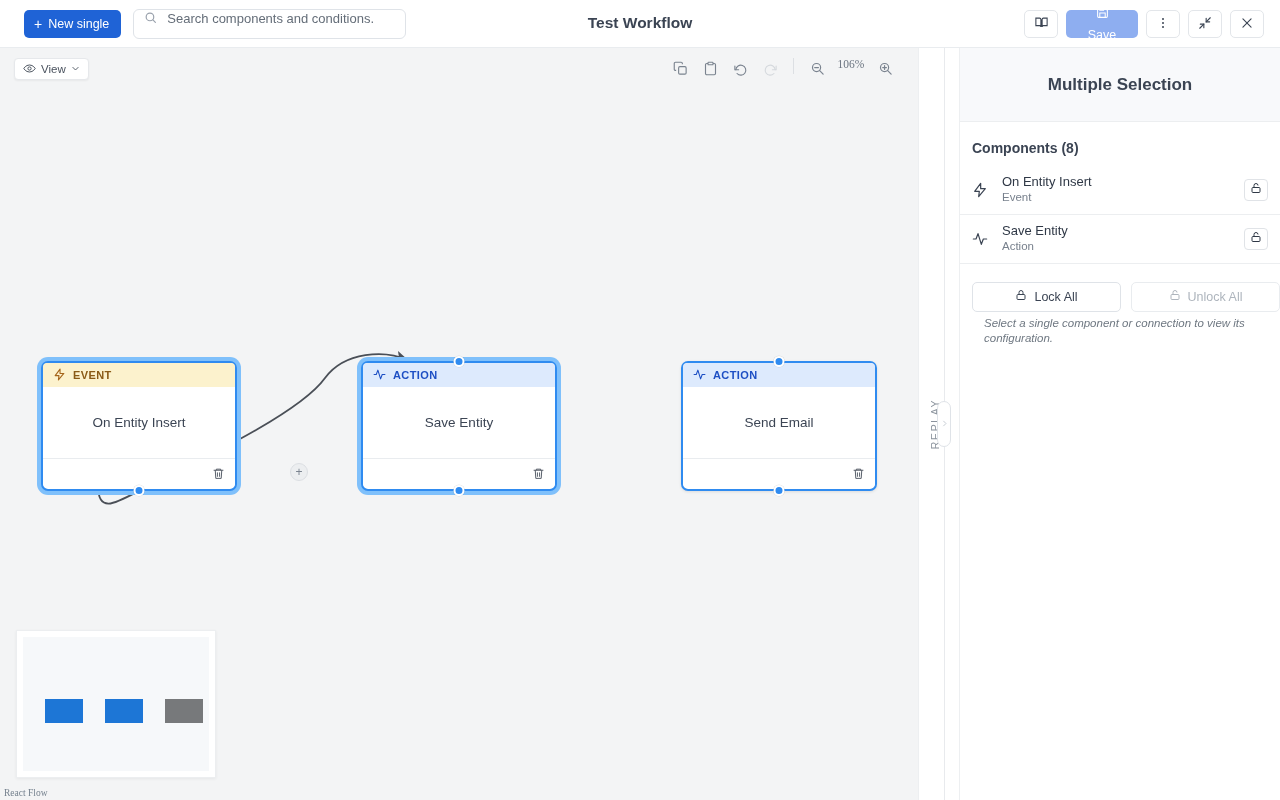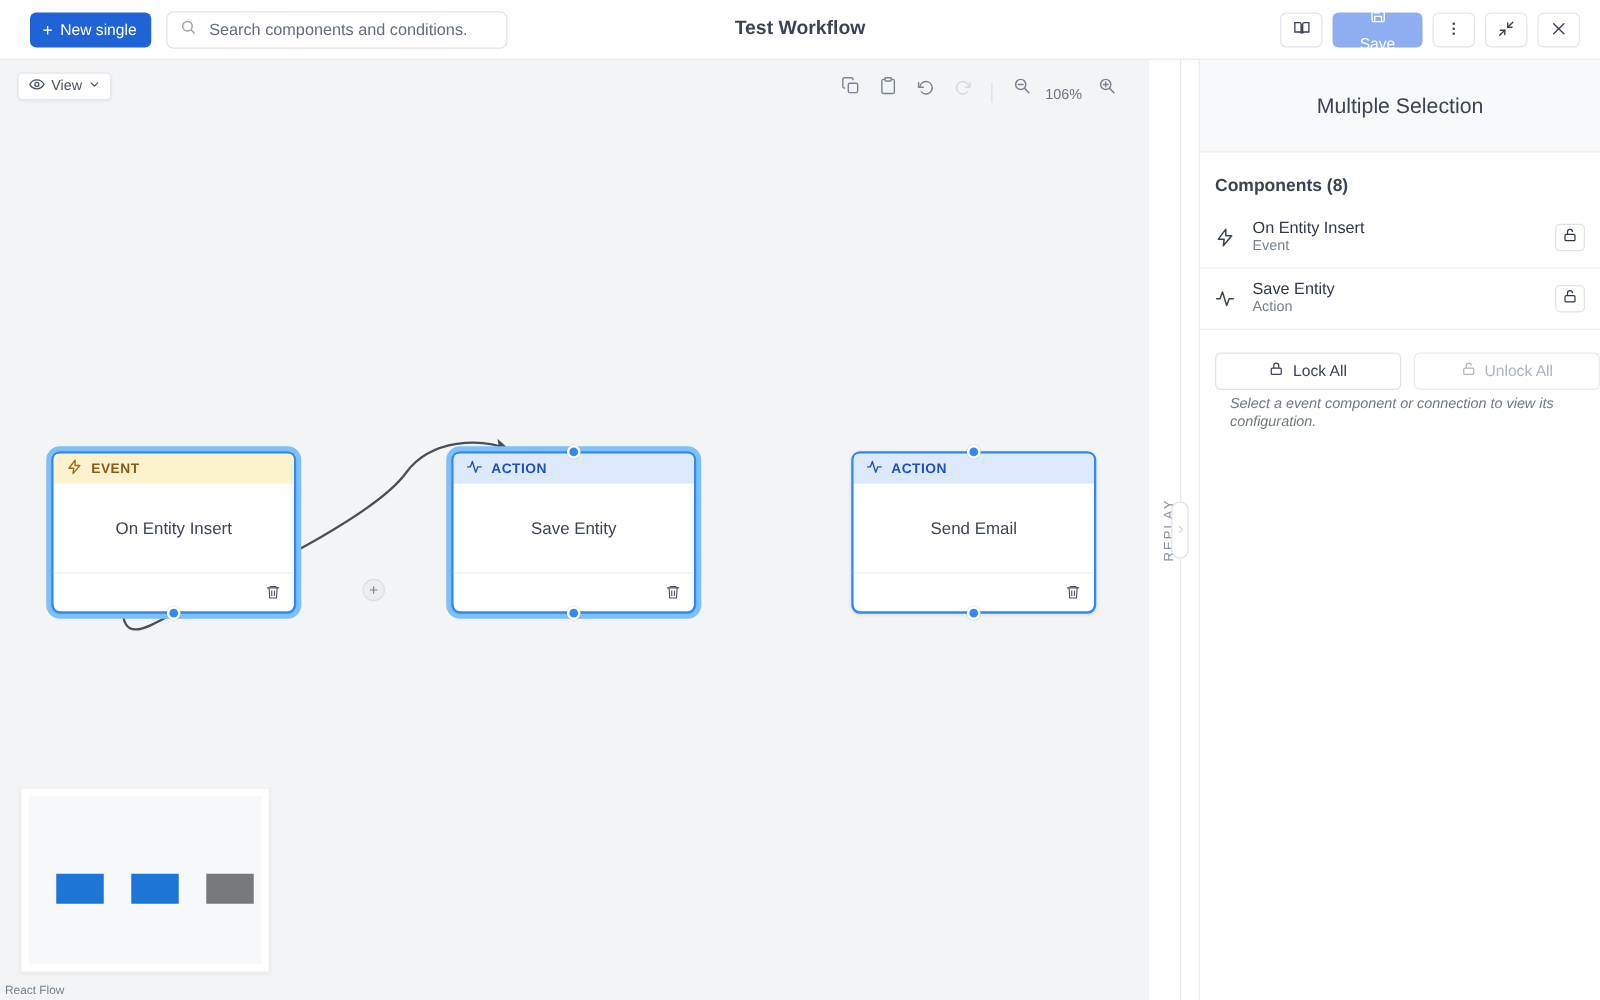--- a/index.html
+++ b/index.html
@@ -33,21 +33,21 @@
     font-family: "Liberation Sans", sans-serif;
     white-space: nowrap;
   }
   .new-event-btn .plus { font-size: 14px; line-height: 1; }
 
   .search-wrap {
     margin-left: 12px;
     width: 273px; height: 30px;
     border: 1px solid #dfe3e8; border-radius: 6px;
     background: #fff;
-    display: flex; align-items: center; gap: 8px;
+    display: flex; align-items: flex-start; gap: 8px;
     padding: 0 10px;
   }
   .search-wrap svg { flex: 0 0 auto; }
   .search-input {
     border: none; outline: none; background: transparent;
     font-size: 13px; color: #525b66;
     width: 100%;
     font-family: "Liberation Sans", sans-serif;
   }
   .search-input::placeholder { color: #646d78; opacity: 1; }
@@ -94,22 +94,23 @@
     height: 22px;
     background: #fff; border: 1px solid #e6e8eb; border-radius: 4px;
     display: inline-flex; align-items: center; gap: 5px;
     padding: 0 8px;
     font-size: 11.5px; color: #4a525e;
     cursor: pointer;
     box-shadow: 0 1px 2px rgba(0,0,0,.05);
   }
   .canvas-tools {
     position: absolute; right: 20px; top: 10px;
-    display: flex; align-items: flex-end; gap: 4px;
+    display: flex; align-items: flex-start; gap: 4px;
     color: #7a838f;
+    font-family: Liberation Serif, serif;
   }
   .tool {
     width: 26px; height: 24px;
     display: inline-flex; align-items: center; justify-content: center;
     cursor: pointer; background: transparent; border: none; padding: 0;
   }
   .tool.disabled { opacity: .4; cursor: default; }
   .tool-sep { width: 1px; height: 16px; background: #dcdfe3; margin: 0 6px; }
   .zoom-level { font-size: 11.5px; color: #6b7480; min-width: 34px; text-align: center; }
 
@@ -176,21 +177,21 @@
     border: 1px solid #eceef0;
     box-shadow: 0 1px 3px rgba(0,0,0,.06);
     overflow: hidden;
   }
   .minimap-inner { position: absolute; left: 6px; top: 6px; right: 6px; bottom: 6px; background: #f6f8fa; }
   .mm-node { position: absolute; height: 24px; top: 62px; }
   .mm-node.sel { background: #1d76d6; }
   .mm-node.unsel { background: #77797b; }
   .rf-attr {
     position: absolute; left: 4px; bottom: 2px;
-    font-size: 9.5px; color: #75818e;
+    font-size: 9.5px; color: #75818e; font-family: Liberation Serif, serif;
   }
 
   
   .replay-strip {
     position: absolute; top: 48px; left: 918px;
     width: 42px; height: 752px;
     background: #ffffff;
     border-left: 1px solid #edeff1;
     border-right: 1px solid #edeff1;
   }
@@ -219,21 +220,21 @@
     position: absolute; top: 48px; left: 960px;
     width: 320px; height: 752px;
     background: #ffffff;
   }
   .panel-head {
     height: 74px;
     background: #f8f9fb;
     border-bottom: 1px solid #eceef0;
     display: flex; align-items: center; justify-content: center;
   }
-  .panel-head h2 { margin: 14px; font-size: 17px; font-weight: normal; color: #3b4453; }
+  .panel-head h2 { margin: 14px; font-size: 17px; font-weight: bold; color: #3b4453; }
   .panel-section-title {
     margin: 0; padding: 18px 12px 10px 12px;
     font-size: 14px; font-weight: bold; color: #3b4453;
   }
   .comp-row {
     display: flex; align-items: center;
     padding: 8px 12px;
     border-bottom: 1px solid #eceef0;
     min-height: 48px;
   }
@@ -586,17 +587,17 @@
         <button class="pbtn disabled">
           <span>
             <svg width="12" height="12" viewBox="0 0 24 24" fill="none" stroke="#aeb5bd" stroke-width="2">
               <rect x="4" y="11" width="16" height="10" rx="2"></rect>
                 <path d="M8 11V7a4 4 0 0 1 8 0"></path>
             </svg>
           </span>
           <span>Unlock All</span>
         </button>
       </div>
-      <div class="panel-hint">Select a event component or connection to view its configuration.</div>
+      <div class="panel-hint">Select a single component or connection to view its configuration.</div>
     </div>
   </div>
 
 </div>
 
 </body></html>

